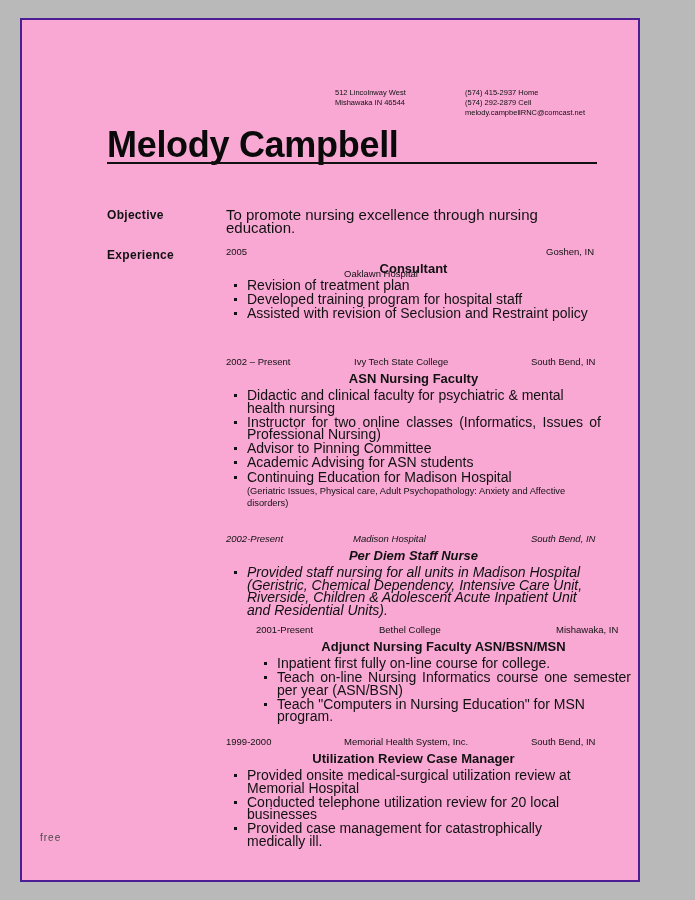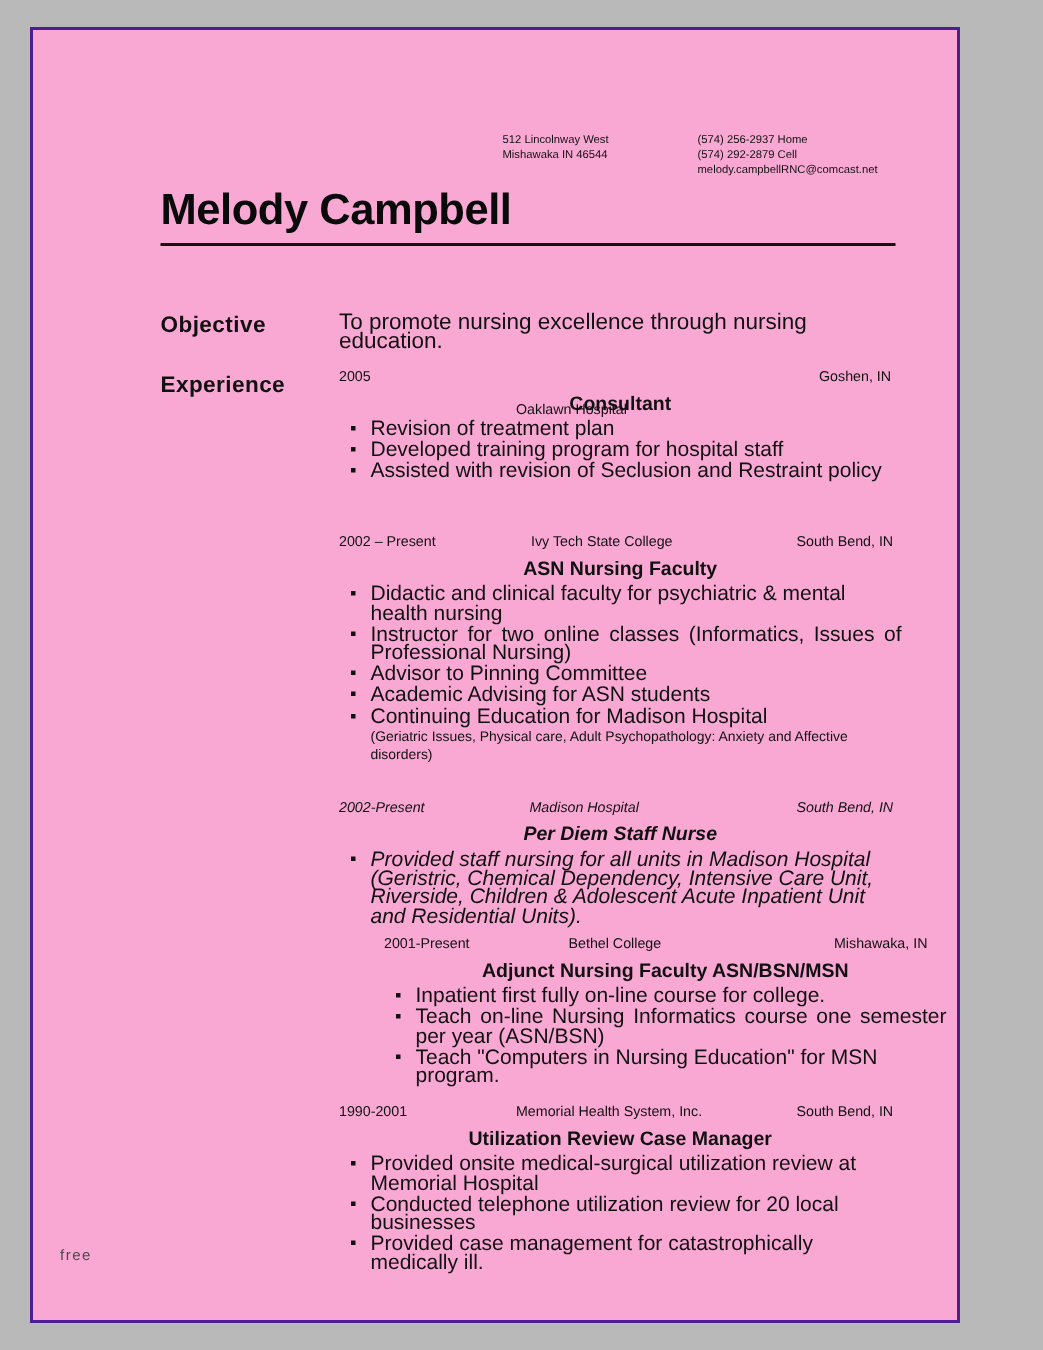--- a/index.html
+++ b/index.html
@@ -57,38 +57,38 @@
     position: absolute;
     left: 443px;
     top: 20px;
     white-space: nowrap;
   }
 
   .name {
     position: absolute;
     left: 85px;
     top: 104px;
-    font-size: 29px;
+    font-size: 36px;
     font-weight: bold;
     letter-spacing: -0.3px;
     color: #0a0a0a;
   }
   .rule {
     position: absolute;
     left: 85px;
     top: 142px;
     width: 490px;
     height: 2px;
     background: #111;
   }
 
   .section-label {
     position: absolute;
     left: 85px;
-    font-size: 15px;
+    font-size: 12px;
     font-weight: bold;
     color: #111;
     letter-spacing: 0.3px;
   }
   .body-col {
     position: absolute;
     left: 204px;
     width: 372px;
     font-size: 15px;
     color: #111;
@@ -160,21 +160,21 @@
 
 <div class="page">
   <div class="doc">
 
     <div class="contact">
       <div class="addr">
         <div>512 Lincolnway West</div>
         <div>Mishawaka IN 46544</div>
       </div>
       <div class="phones">
-        <div>(574) 256-2937 Home</div>
+        <div>(574) 415-2937 Home</div>
         <div>(574) 292-2879 Cell</div>
       </div>
       <div class="email">melody.campbellRNC@comcast.net</div>
     </div>
 
     <div class="name">Melody Campbell</div>
     <div class="rule"></div>
 
     <div class="section-label" style="top:188px;">Objective</div>
     <div class="body-col objective-text">To promote nursing excellence through nursing education.</div>
@@ -233,21 +233,21 @@
       <div class="job-title">Adjunct Nursing Faculty ASN/BSN/MSN</div>
       <ul class="bullets">
         <li><span class="sq"></span><span>Inpatient first fully on-line course for college.</span></li>
         <li class="justify"><span class="sq"></span><span>Teach on-line Nursing Informatics course one semester per year (ASN/BSN)</span></li>
         <li><span class="sq"></span><span>Teach "Computers in Nursing Education" for MSN program.</span></li>
       </ul>
     </div>
 
     <div class="job" style="top:716px;">
       <div class="job-head">
-        <span class="dates">1990-2001</span>
+        <span class="dates">1999-2000</span>
         <span class="org" style="left:118px;">Memorial Health System, Inc.</span>
         <span class="loc" style="left:305px;">South Bend, IN</span>
       </div>
       <div class="job-title">Utilization Review Case Manager</div>
       <ul class="bullets">
         <li><span class="sq"></span><span>Provided onsite medical-surgical utilization review at Memorial Hospital</span></li>
         <li><span class="sq"></span><span>Conducted telephone utilization review for 20 local businesses</span></li>
         <li><span class="sq"></span><span>Provided case management for catastrophically medically ill.</span></li>
       </ul>
     </div>

